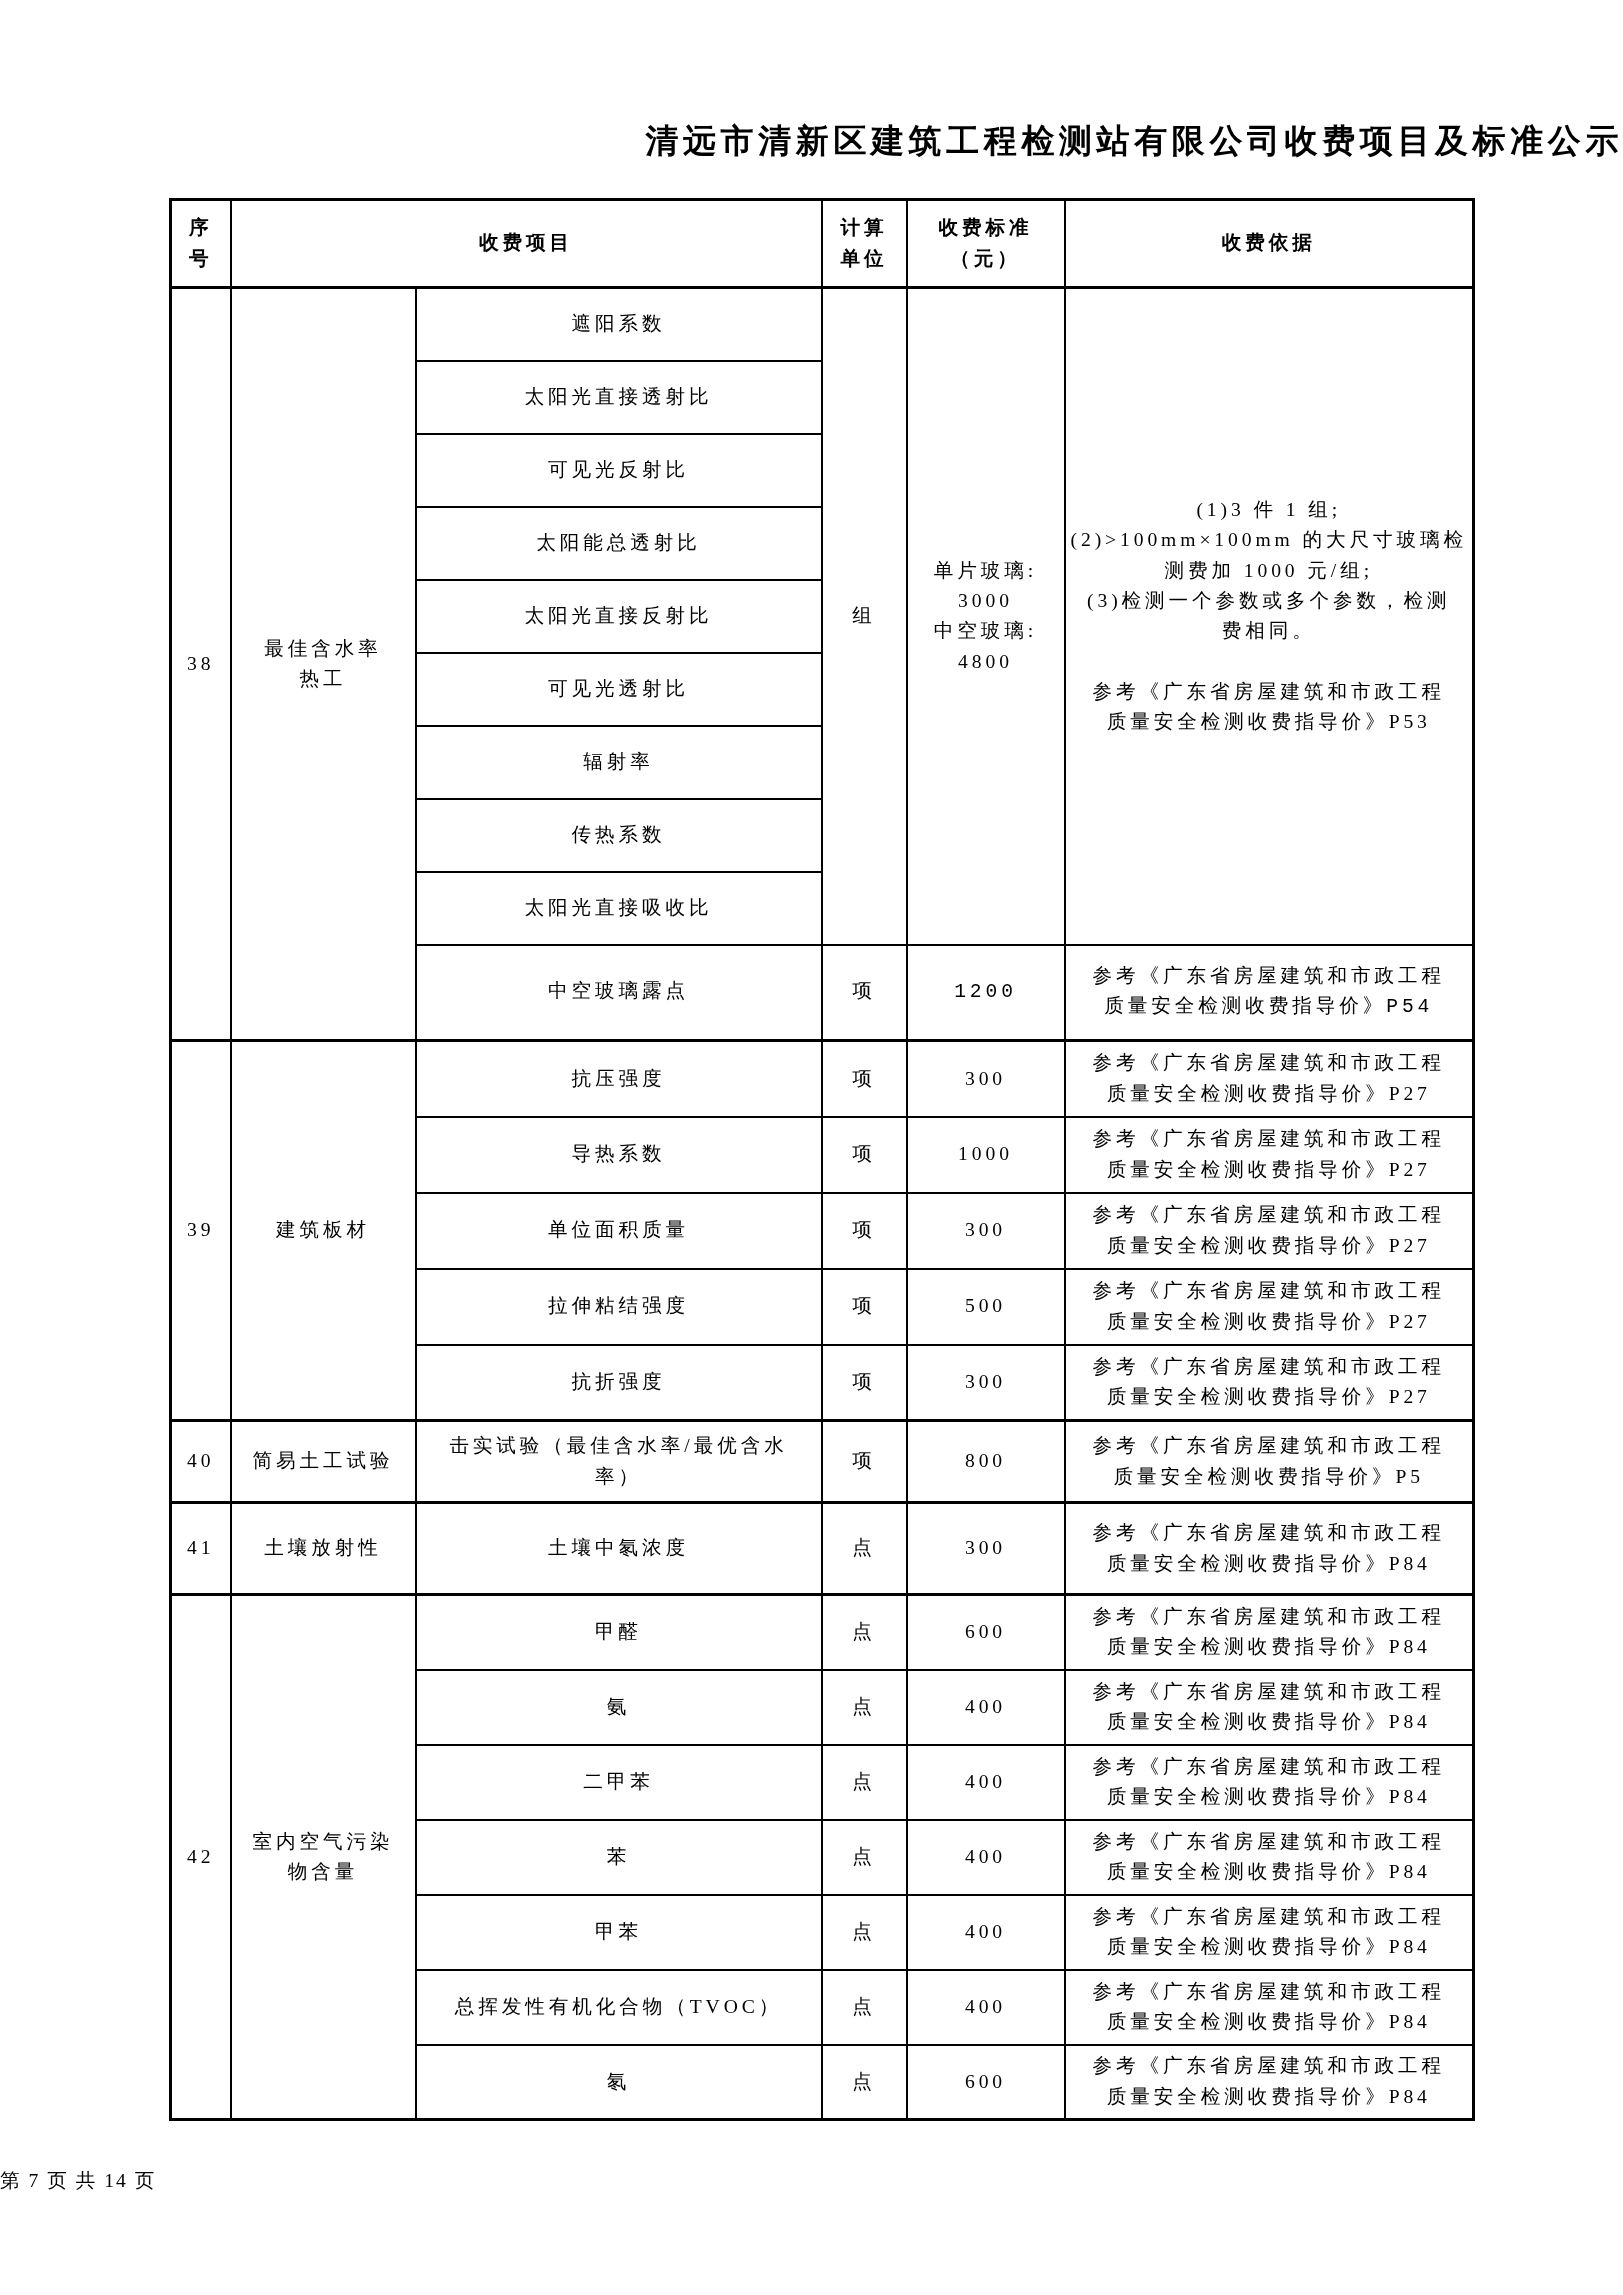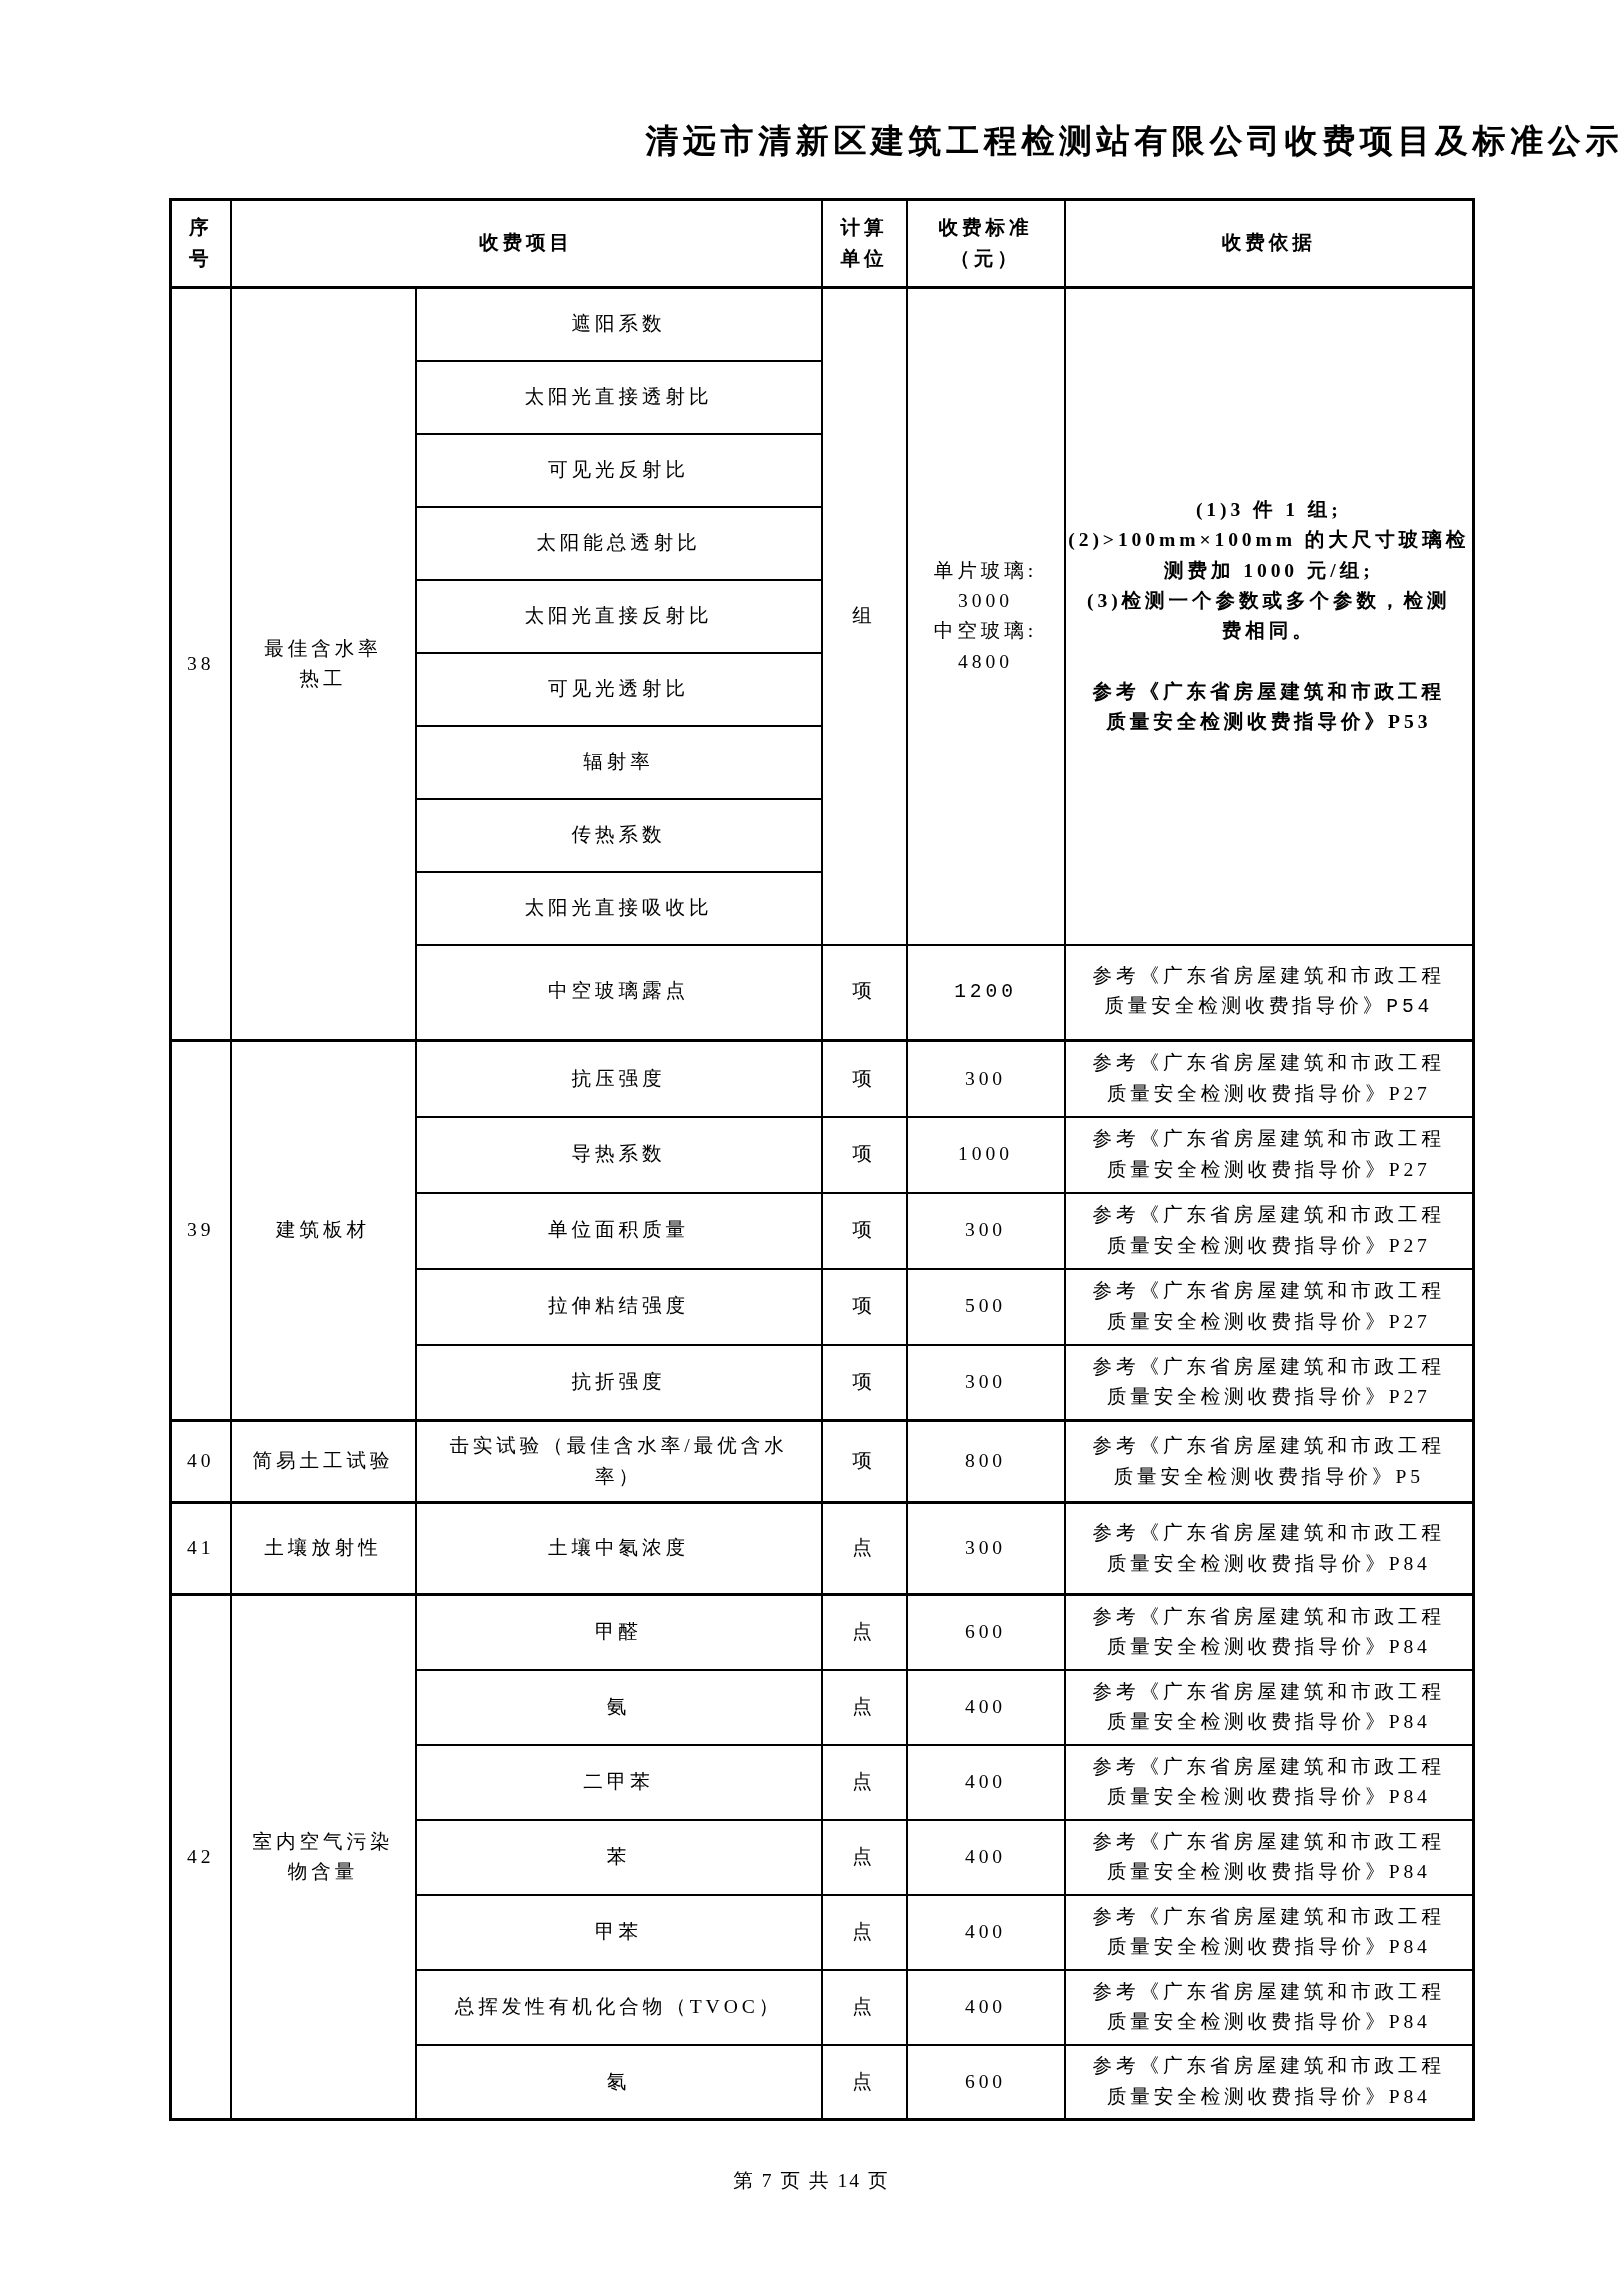--- a/index.html
+++ b/index.html
@@ -23,31 +23,31 @@
     white-space:pre-line;
     font-size:19.6px;letter-spacing:3.9px;line-height:1.55;
     padding:0;overflow:hidden;
   }
   tr.major > td{border-top-width:3.9px;}
   td.head-cell{font-weight:bold;font-size:22px;letter-spacing:2.6px;}
   td.serial-cell{font-size:23.6px;letter-spacing:0;}
   td.unit-cell{font-size:19.6px;}
   td.fee-cell{font-size:20px;letter-spacing:1.3px;}
   td.basis-cell{font-size:19.6px;letter-spacing:2.6px;padding:0 5.2px;line-height:1.5;}
-  td.basis-left{text-align:left;padding-left:7.9px;line-height:1.52;font-weight:bold;}
+  td.basis-left{text-align:left;padding-left:7.9px;line-height:1.52;}
   tr.h-head{height:88px;}
   tr.h-param{height:73px;}
   tr.h-dew{height:96px;font-family:Liberation Mono, monospace;}
   tr.h-39{height:76px;}
   tr.h-40{height:82px;}
   tr.h-41{height:92px;}
   tr.h-42{height:75px;}
   .page-footer{
     position:absolute;top:2167px;left:0;width:1623px;
-    text-align:center;font-size:19.6px;letter-spacing:2px;
+    font-size:19.6px;letter-spacing:2px;
   }
 </style>
 </head>
 <body>
 
 <div class="doc-title">清远市清新区建筑工程检测站有限公司收费项目及标准公示</div>
 
 <table class="fee-table">
   <colgroup>
     <col style="width:60px">

